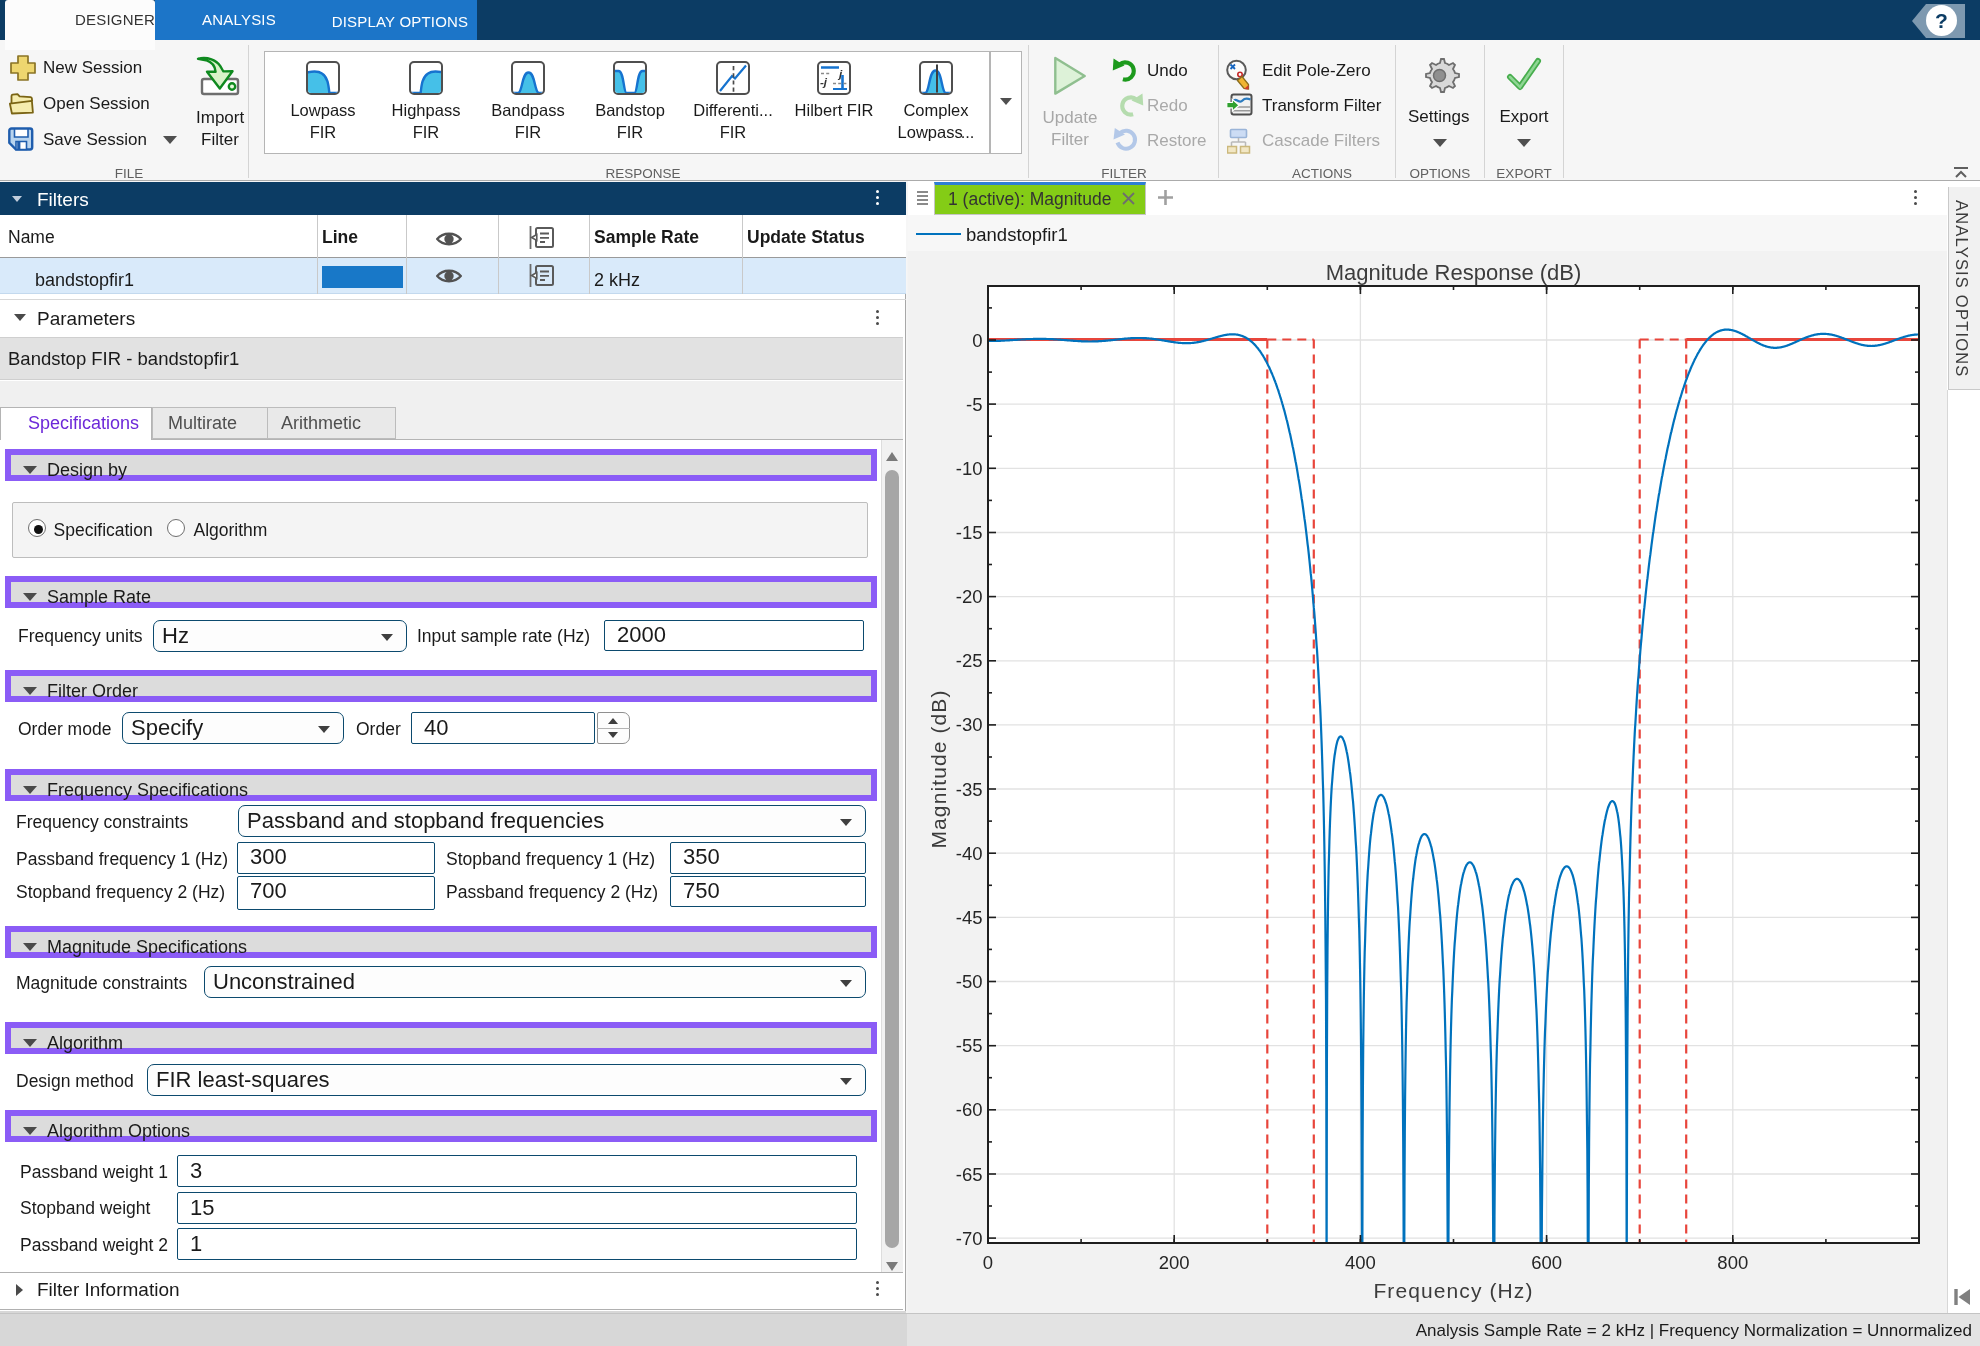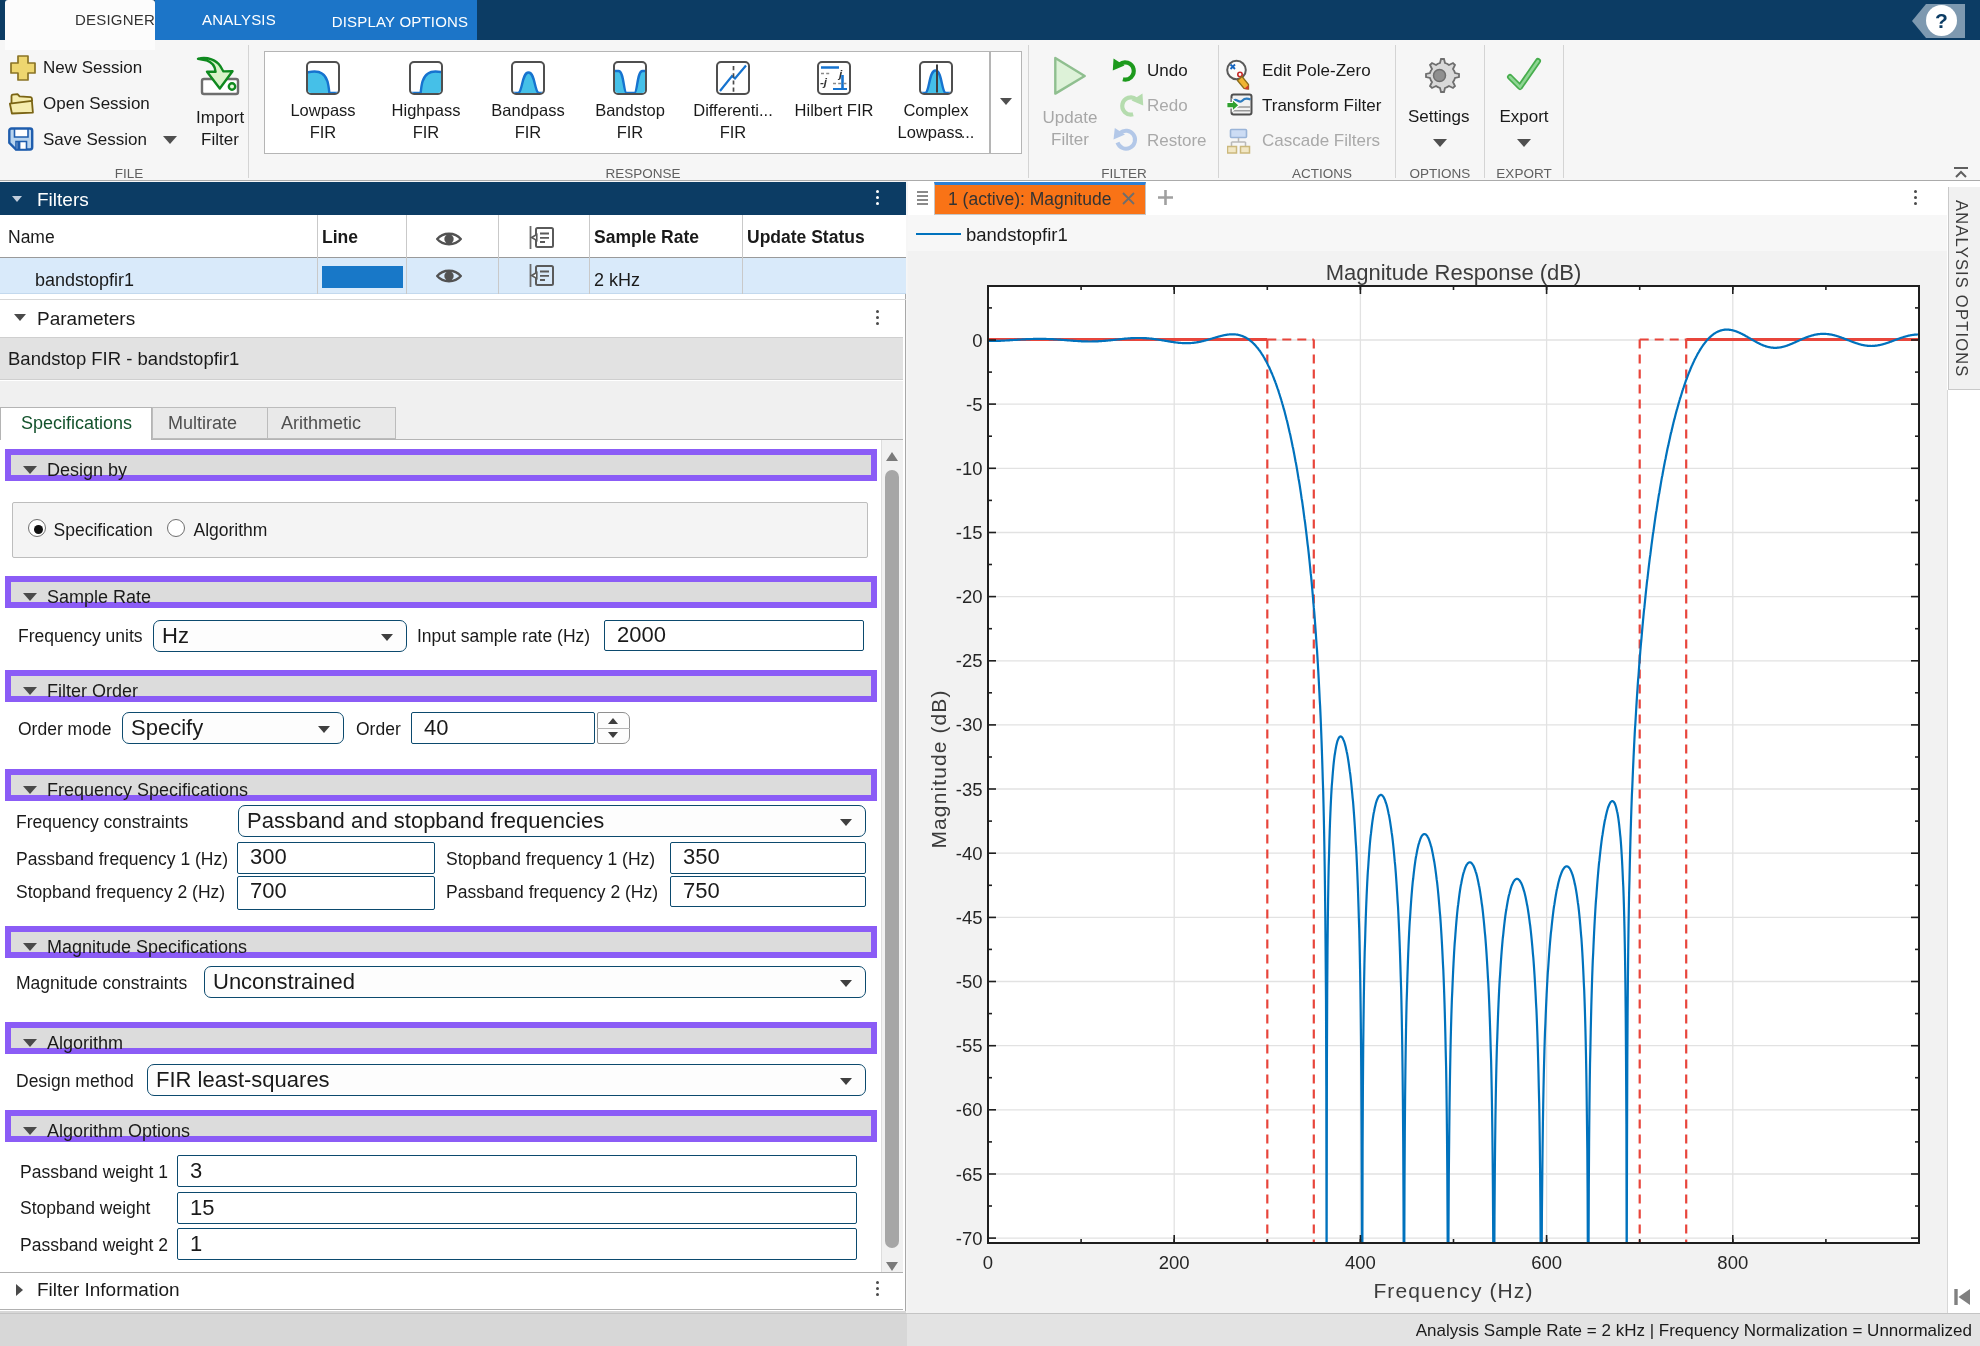--- a/index.html
+++ b/index.html
@@ -224,21 +224,21 @@
     <i></i>
     <i></i>
   </div>
 <div class="abs" style="left:0;top:337px;width:903px;height:43px;background:#e2e2e2;border-top:1px solid #cfcfcf;border-bottom:1px solid #cfcfcf"></div>
 <div class="abs lbl" style="left:8px;top:348px;font-size:18.5px">Bandstop FIR - bandstopfir1</div>
 <div class="abs" style="left:0;top:381px;width:903px;height:59px;background:#f0f0f0"></div>
 
 <div class="abs" style="left:0;top:407px;width:903px;height:33px;border-bottom:1px solid #b4b4b4"></div>
 <div class="abs" style="left:152px;top:407px;width:116px;height:32px;background:#e9e9e9;border:1px solid #bcbcbc;color:#4f4f4f;font-size:18px;padding-left:15px;line-height:31px">Multirate</div>
 <div class="abs" style="left:267px;top:407px;width:129px;height:32px;background:#e9e9e9;border:1px solid #bcbcbc;color:#4f4f4f;font-size:18px;padding-left:13px;line-height:31px">Arithmetic</div>
-<div class="abs" style="left:0;top:407px;width:152px;height:33px;background:#fff;border:1px solid #b4b4b4;border-bottom:none;color:#14532d;font-size:18px;padding-left:20px;line-height:31px">Specifications</div>
+<div class="abs" style="left:0;top:407px;width:152px;height:33px;background:#fff;border:1px solid #b4b4b4;border-bottom:none;color:#6d28d9;font-size:18px;padding-left:27px;line-height:31px">Specifications</div>
 
 <div class="secbar" style="top:449px"><span class="tri"></span>Design by</div>
 <div class="abs" style="left:12px;top:502px;width:856px;height:56px;border:1px solid #bdbdbd;background:#f4f4f4;border-radius:2px"></div>
 <div class="abs" style="left:28px;top:519px;width:18px;height:18px;border:1.5px solid #6e6e6e;border-radius:50%;background:#fff"></div>
 <div class="abs" style="left:34px;top:525px;width:9px;height:9px;border-radius:50%;background:#111"></div>
 <div class="abs lbl" style="left:53.5px;top:520px">Specification</div>
 <div class="abs" style="left:167px;top:519px;width:18px;height:18px;border:1.5px solid #6e6e6e;border-radius:50%;background:#fff"></div>
 <div class="abs lbl" style="left:193.5px;top:520px">Algorithm</div>
 <div class="secbar" style="top:576px"><span class="tri"></span>Sample Rate</div>
 <div class="abs lbl" style="left:18px;top:626px">Frequency units</div>
@@ -293,21 +293,21 @@
     <i></i>
     <i></i>
   </div>
 <div class="abs" style="left:0;top:1311px;width:906px;height:35px;background:#d7d7d7"></div>
 
 <div class="abs" style="left:907.5px;top:181px;width:1072.5px;height:1132px;background:#fff"></div>
 
 <svg class="abs" style="left:917px;top:190px" width="13" height="16" viewBox="0 0 13 16">
     <path d="M0 2 h11 M0 6 h11 M0 10 h11 M0 14 h11" stroke="#8a8a8a" stroke-width="2"></path>
   </svg>
-<div class="abs" style="left:934px;top:182px;width:212px;height:33px;background:#f97316;border:1px solid #c5c5c5;border-top:3px solid #2e7fd4;color:#333;font-size:17.5px;line-height:28px;padding-left:13px">1 (active): Magnitude</div>
+<div class="abs" style="left:934px;top:182px;width:212px;height:33px;background:#84cc16;border:1px solid #c5c5c5;border-top:3px solid #2e7fd4;color:#333;font-size:17.5px;line-height:28px;padding-left:13px">1 (active): Magnitude</div>
 <svg class="abs" style="left:1121px;top:191px" width="15" height="15" viewBox="0 0 15 15">
     <path d="M2 2 L13 13 M13 2 L2 13" stroke="#6e6e6e" stroke-width="1.8"></path>
   </svg>
 <svg class="abs" style="left:1157px;top:189px" width="17" height="17" viewBox="0 0 17 17">
     <path d="M8.5 1 v15 M1 8.5 h15" stroke="#a0a0a0" stroke-width="2.6"></path>
   </svg>
 <div class="dot3" style="left:1914px;top:190px">
     <i></i>
     <i></i>
     <i></i>

